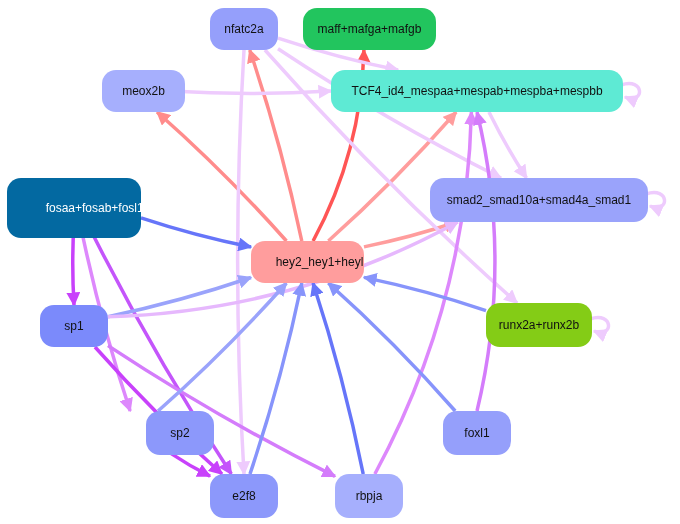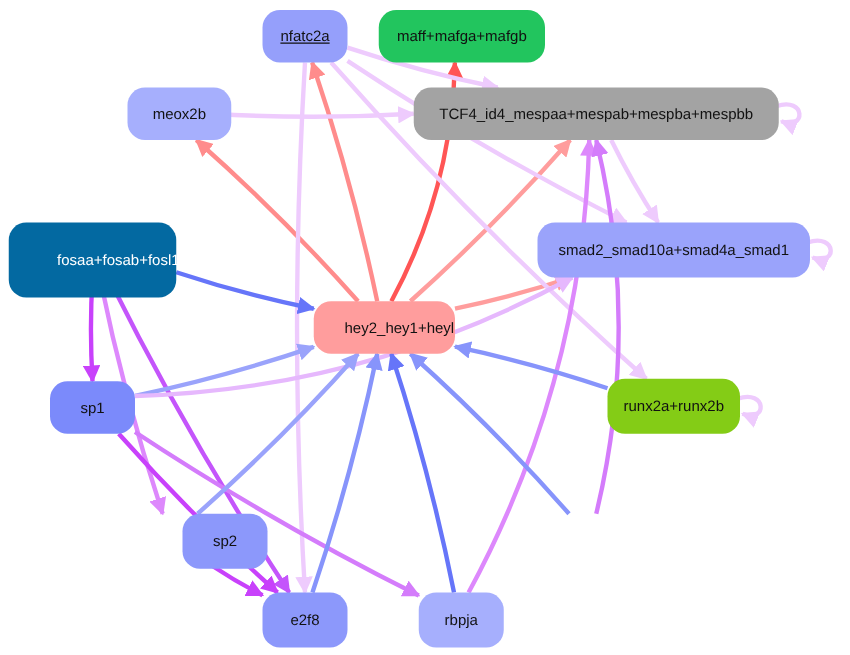--- a/index.html
+++ b/index.html
@@ -76,25 +76,26 @@
       <path d="M158.06432748538012,411 Q226.09146198830408,350.85122807017547 286.43859649122805,283" fill="none" stroke="#9aa3fb" stroke-width="3.5" marker-end="url(#m8)"></path>
       <path d="M170,452.8333333333333 Q189.3,465.7 210,476.1666666666667" fill="none" stroke="#c841fb" stroke-width="3.5" marker-end="url(#m5)"></path>
       <path d="M249.97008547008548,474 Q281.6156837606838,380.0549358974359 301.80128205128204,283" fill="none" stroke="#8794fb" stroke-width="3.5" marker-end="url(#m11)"></path>
       <path d="M363.21794871794873,474 Q343.84858974358974,376.9940384615385 313.0192307692308,283" fill="none" stroke="#6675f9" stroke-width="3.5" marker-end="url(#m4)"></path>
       <path d="M374.8666666666667,474 Q466.5733333333333,304.584 471.4,112" fill="none" stroke="#dd88fc" stroke-width="3.5" marker-end="url(#m6)"></path>
       <path d="M455.1929824561403,411 Q395.59438596491225,343.1936842105263 328.3157894736842,283" fill="none" stroke="#8794fb" stroke-width="3.5" marker-end="url(#m11)"></path>
       <path d="M477,411 Q512.88,261.5 477,112" fill="none" stroke="#d47cfb" stroke-width="3.5" marker-end="url(#m10)"></path>
       <path d="M486,310.5766738660907 Q425.99602591792654,290.3162419006479 364,277.3758099352052" fill="none" stroke="#8794fb" stroke-width="3.5" marker-end="url(#m11)"></path>
     </svg>
 
-  <div class="node" id="n-nfatc2a" style="left: 210px; top: 8px; width: 68px; height: 42px; background: rgb(149, 159, 251); text-decoration: underline;">nfatc2a</div>
+  <div class="node" id="n-nfatc2a" style="left: 210px; top: 8px; width: 68px; height: 42px; background: rgb(149, 159, 251);">nfatc2a</div>
   <div class="node" id="n-maff" style="left: 303px; top: 8px; width: 133px; height: 42px; background: #22c55e;">maff+mafga+mafgb</div>
   <div class="node" id="n-meox2b" style="left: 102px; top: 70px; width: 83px; height: 42px; background: rgb(166, 175, 253);">meox2b</div>
-  <div class="node" id="n-tcf4" style="left: 331px; top: 70px; width: 292px; height: 42px; background: #a3a3a3;">TCF4_id4_mespaa+mespab+mespba+mespbb</div>
+  <div class="node" id="n-tcf4" style="left: 331px; top: 70px; width: 292px; height: 42px; background: #5eead4;">TCF4_id4_mespaa+mespab+mespba+mespbb</div>
   <div class="node dark" id="n-fos" style="left: 7px; top: 178px; width: 134px; height: 60px; background: #0369a1; color: rgb(255, 255, 255); padding-left: 48px;">fosaa+fosab+fosl1a</div>
   <div class="node" id="n-smad" style="left: 430px; top: 178px; width: 218px; height: 44px; background: rgb(154, 163, 251);">smad2_smad10a+smad4a_smad1</div>
   <div class="node" id="n-hey" style="left: 251px; top: 241px; width: 113px; height: 42px; background: rgb(255, 157, 157); padding-left: 24px;">hey2_hey1+heyl</div>
   <div class="node" id="n-sp1" style="left: 40px; top: 305px; width: 68px; height: 42px; background: rgb(123, 138, 251);">sp1</div>
   <div class="node" id="n-runx" style="left: 486px; top: 303px; width: 106px; height: 44px; background: #84cc16; text-align: right;">runx2a+runx2b</div>
   <div class="node" id="n-sp2" style="left: 102px; top: 411px; width: 68px; height: 44px; background: rgb(140, 152, 251); margin-left: 44px;">sp2</div>
+  <div class="node" id="n-foxl1" style="left: 443px; top: 411px; width: 68px; height: 44px; background: rgb(149, 159, 251);">foxl1</div>
   <div class="node" id="n-e2f8" style="left: 210px; top: 474px; width: 68px; height: 44px; background: rgb(140, 152, 251); text-align: right;">e2f8</div>
   <div class="node" id="n-rbpja" style="left: 335px; top: 474px; width: 68px; height: 44px; background: rgb(166, 175, 253);">rbpja</div>
 </div>
 
 </body></html>

